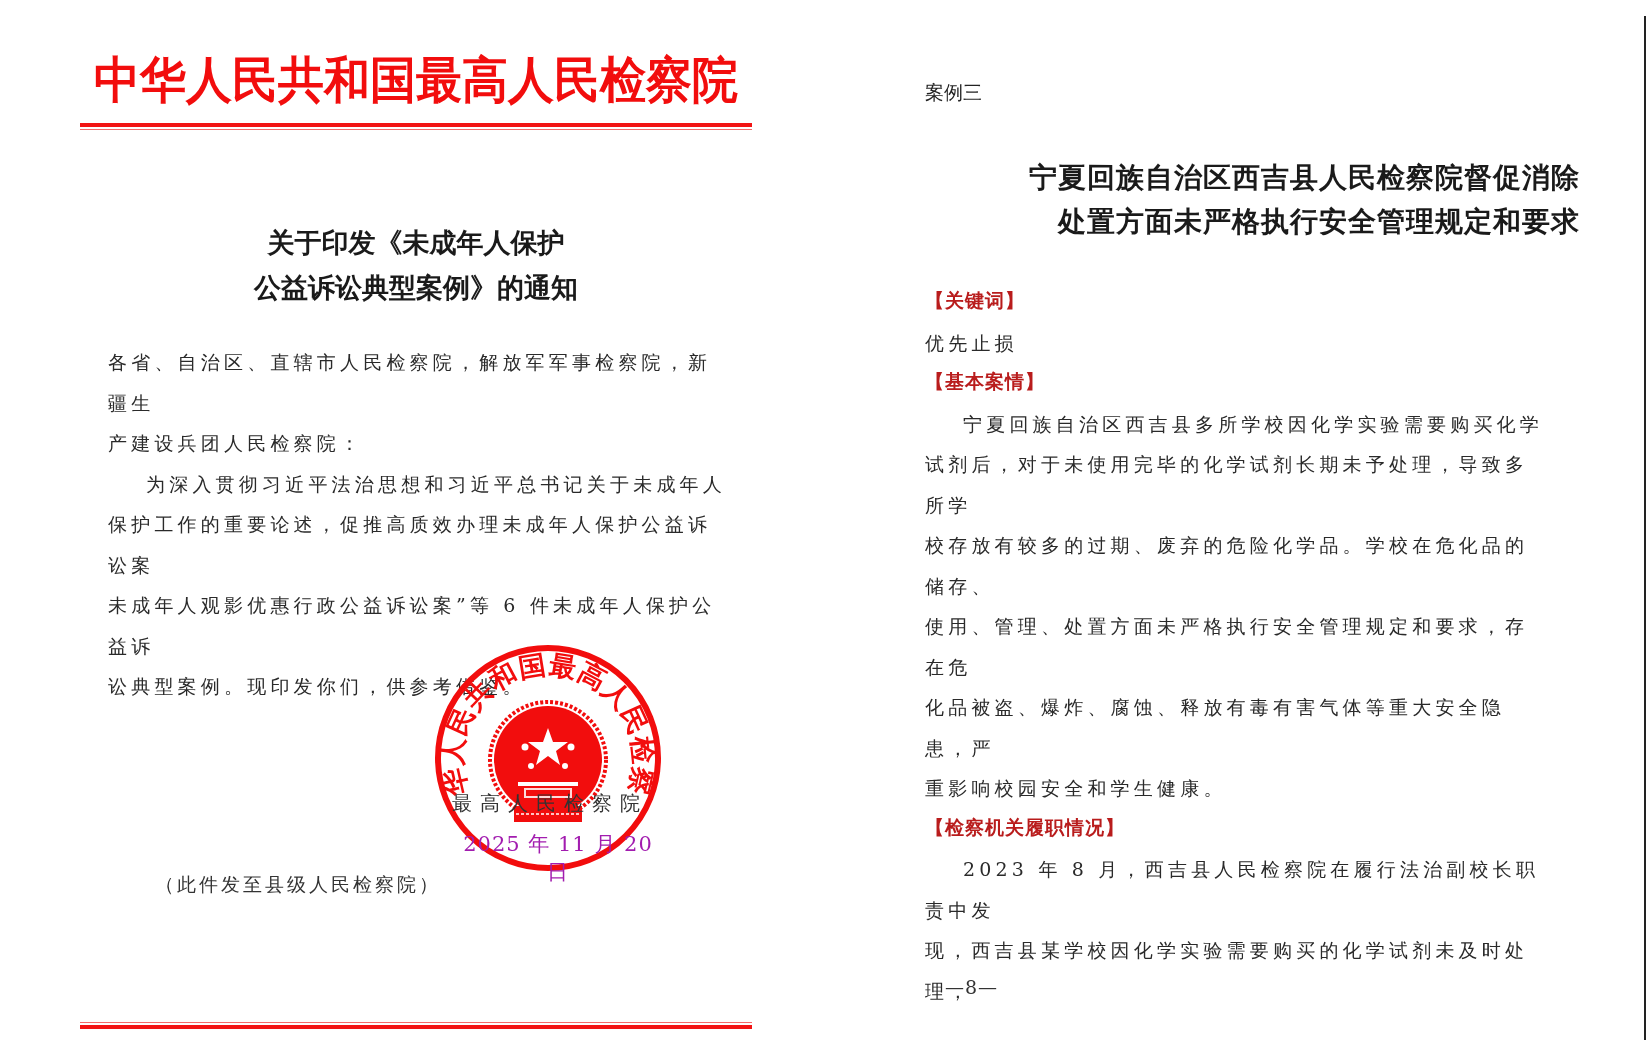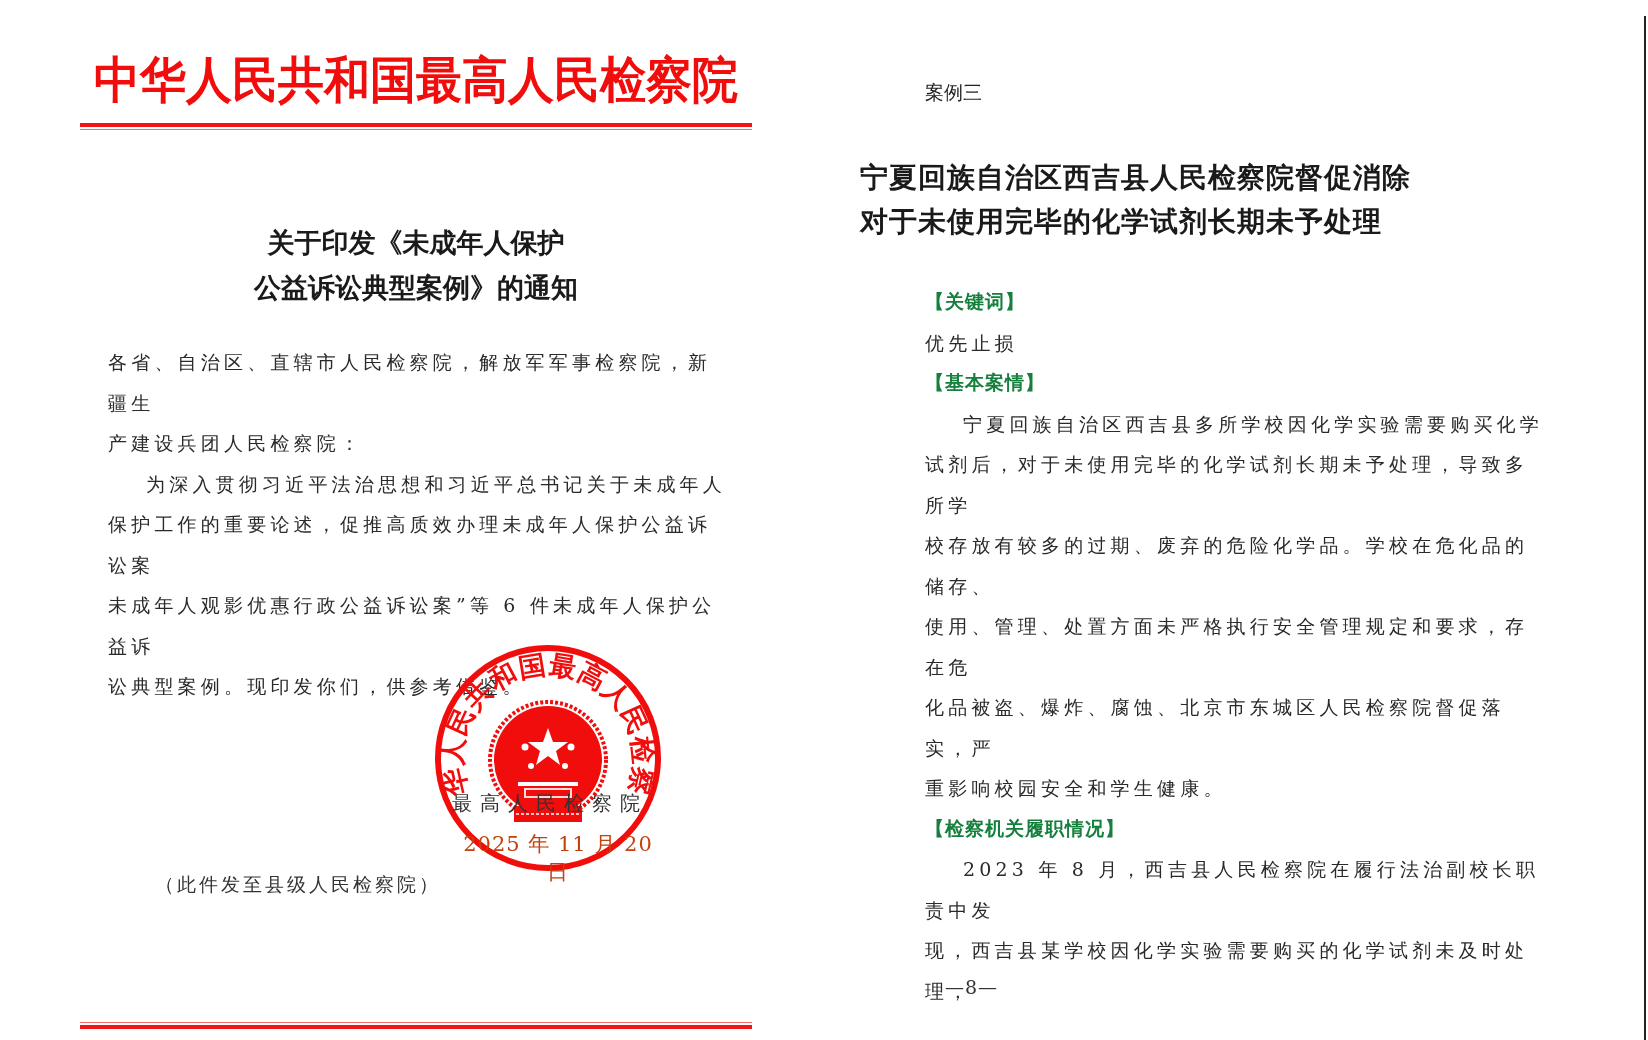--- a/index.html
+++ b/index.html
@@ -25,31 +25,31 @@
                   font-size:27px; font-weight:bold; line-height:45px; }
   .body-text { font-size:19px; line-height:40.5px; letter-spacing:4.2px; color:#2a2a2a; }
   .left-body { position:absolute; left:108px; width:620px; top:326px; }
   .left-body p { margin:0; }
   .indent { text-indent:2em; }
 
   .seal { position:absolute; left:432px; top:626px; width:232px; height:232px; }
   .signature { position:absolute; left:440px; top:774px; width:220px; text-align:center;
                font-size:20px; letter-spacing:8px; color:#333; }
   .sign-date { position:absolute; left:458px; top:814px; width:200px; text-align:center;
-               font-size:21px; color:#c2410c; letter-spacing:1px; }
+               font-size:21px; color:#a21caf; letter-spacing:1px; }
   .note { position:absolute; left:155px; top:856px; font-size:19px; letter-spacing:3px; color:#333; }
 
   
   .case-label { position:absolute; left:105px; top:64px; font-family:"DejaVu Sans","Liberation Sans",sans-serif;
                 font-size:19px; color:#222; }
-  .case-title { position:absolute; left:40px; width:720px; top:140px; text-align:left;
+  .case-title { position:absolute; left:40px; width:720px; top:140px; text-align:right;
                 font-size:28px; font-weight:bold; line-height:44px; letter-spacing:1px; }
   .right-body { position:absolute; left:105px; width:620px; top:266px; }
-  .right-body .heading { font-family:Liberation Sans, sans-serif; font-weight:bold;
-                         font-size:19px; line-height:40.5px; letter-spacing:1px; color:#15803d; margin:0; }
+  .right-body .heading { font-family:Liberation Mono, monospace; font-weight:bold;
+                         font-size:19px; line-height:40.5px; letter-spacing:1px; color:#b91c1c; margin:0; }
   .right-body p { margin:0; }
   .kw { display:inline-block; margin-right:22px; }
   .page-num { position:absolute; left:125px; top:960px; font-size:19px; color:#333; letter-spacing:1px; }
 </style>
 </head>
 <body>
 
 <div id="page-left" class="page">
   <div class="red-head">中华人民共和国最高人民检察院</div>
   <div id="rule-top" class="red-rule">
@@ -102,33 +102,33 @@
     <div class="thin"></div>
       <div class="thick"></div>
   </div>
 </div>
 
 <div id="page-right" class="page">
   <div class="case-label">案例三</div>
 
   <div class="case-title">
     <div>宁夏回族自治区西吉县人民检察院督促消除</div>
-    <div>对于未使用完毕的化学试剂长期未予处理</div>
+    <div>处置方面未严格执行安全管理规定和要求</div>
   </div>
 
   <div class="right-body body-text">
     <p class="heading">【关键词】</p>
     <p>优先止损</p>
 
     <p class="heading">【基本案情】</p>
     <p class="indent">宁夏回族自治区西吉县多所学校因化学实验需要购买化学</p>
     <p>试剂后，对于未使用完毕的化学试剂长期未予处理，导致多所学</p>
     <p>校存放有较多的过期、废弃的危险化学品。学校在危化品的储存、</p>
     <p>使用、管理、处置方面未严格执行安全管理规定和要求，存在危</p>
-    <p>化品被盗、爆炸、腐蚀、北京市东城区人民检察院督促落实，严</p>
+    <p>化品被盗、爆炸、腐蚀、释放有毒有害气体等重大安全隐患，严</p>
     <p>重影响校园安全和学生健康。</p>
 
     <p class="heading">【检察机关履职情况】</p>
     <p class="indent">2023 年 8 月，西吉县人民检察院在履行法治副校长职责中发</p>
     <p>现，西吉县某学校因化学实验需要购买的化学试剂未及时处理，</p>
 
   </div>
 
   <div class="page-num">—8—</div>
   <div class="right-border"></div>

